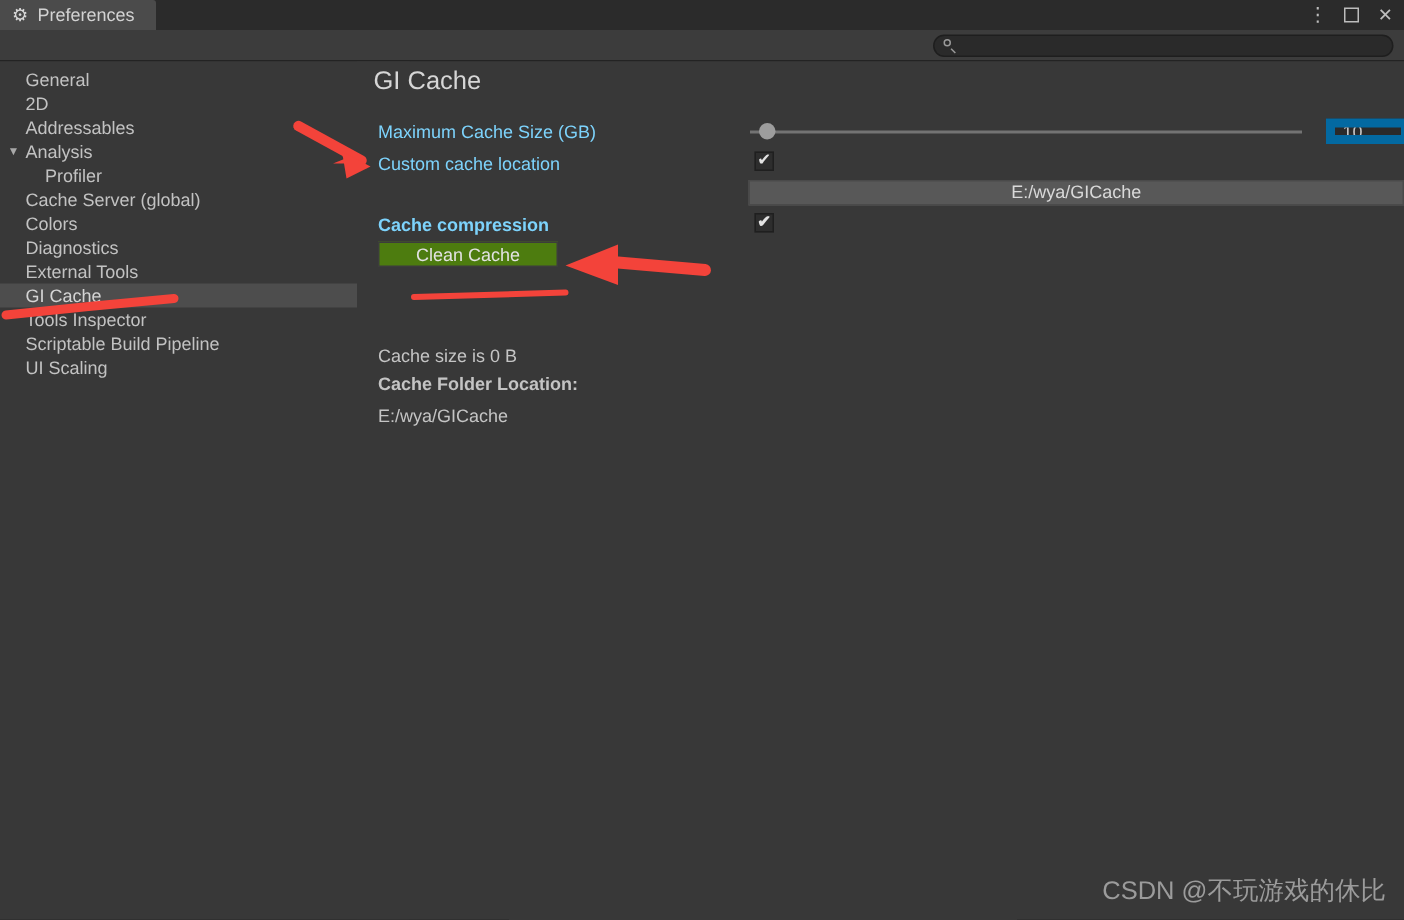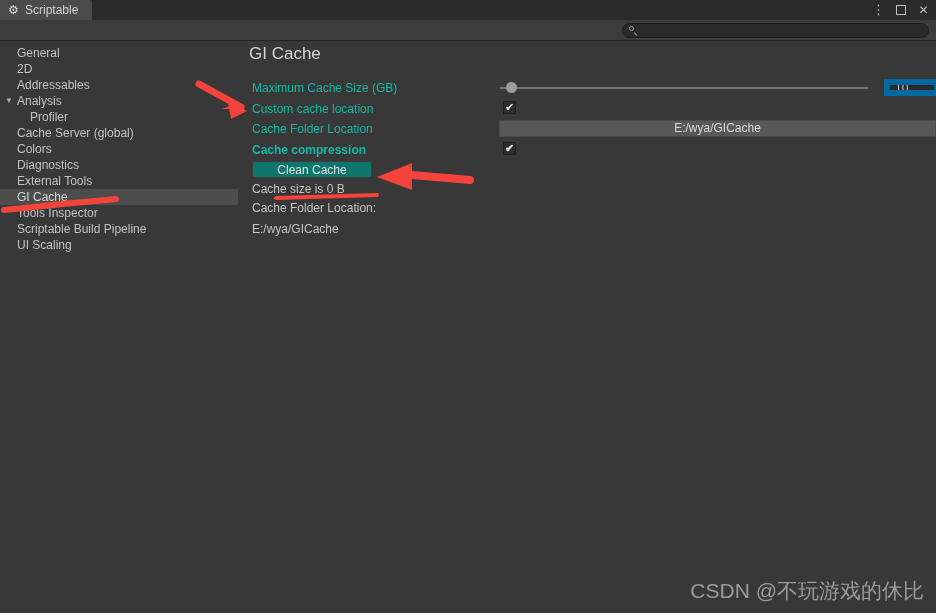--- a/index.html
+++ b/index.html
@@ -179,21 +179,21 @@
     left: 0;
     width: 698px;
     height: 20px;
   }
   .row-label {
     position: absolute;
     left: 14px; top: 0;
     height: 20px;
     line-height: 20px;
     font-size: 12px;
-    color: #14b8a6;
+    color: #7dd3fc;
     white-space: nowrap;
   }
 
   
   .slider-track {
     position: absolute;
     left: 262px; top: 9px;
     width: 368px; height: 2px;
     background: #737373;
   }
@@ -245,60 +245,61 @@
     font-size: 12px;
     line-height: 15px;
     text-align: center;
   }
 
   
   .clean-btn {
     position: absolute;
     left: 14px; top: 0;
     width: 120px; height: 17px;
-    background: #0f766e;
+    background: #4d7c0f;
     border: 1px solid #3c3c3c;
     box-sizing: border-box;
     color: #e2e2e2;
     font-size: 12px;
     line-height: 15px;
     text-align: center;
     font-family: "Liberation Sans", sans-serif;
   }
 
   .info-line {
     position: absolute;
     left: 14px;
     font-size: 12px;
     color: #c4c4c4;
     white-space: nowrap;
+    margin-top: 48px;
   }
 
   
   .anno {
     position: absolute;
     pointer-events: none;
   }
   .watermark {
     position: absolute;
     right: 12px; bottom: 8px;
-    font-size: 21px;
+    font-size: 17px;
     color: #9b9b9b;
     white-space: nowrap;
   }
 </style>
 </head>
 <body>
 
 <div id="app">
 
   <div class="titlebar">
     <div class="tab">
       <span class="gear-glyph">⚙</span>
-      <span>Scriptable</span>
+      <span>Preferences</span>
     </div>
     <div class="win-controls">
       <span class="win-btn kebab">⋮</span>
       <span class="win-btn maximize"></span>
       <span class="win-btn">✕</span>
     </div>
   </div>
 
   <div class="toolbar">
     <div class="search-box">
@@ -335,35 +336,34 @@
       </div>
       <input class="num-field" type="text" value="10" style="">
     </div>
 
     <div class="row" style="top:58px;">
       <div class="row-label">Custom cache location</div>
       <div class="checkbox">✔</div>
     </div>
 
     <div class="row" style="top:78px;">
-      <div class="row-label">Cache Folder Location</div>
       <div class="path-field">E:/wya/GICache</div>
     </div>
 
     <div class="row" style="top:99px;font-weight:bold;">
       <div class="row-label">Cache compression</div>
       <div class="checkbox">✔</div>
     </div>
 
     <div class="row" style="top:120px;">
       <button class="clean-btn">Clean Cache</button>
     </div>
 
     <div class="info-line" style="top:141px;">Cache size is 0 B</div>
-    <div class="info-line" style="top:160px;">Cache Folder Location:</div>
+    <div class="info-line" style="top:160px;font-weight:bold;">Cache Folder Location:</div>
     <div class="info-line" style="top:181px;">E:/wya/GICache</div>
   </div>
 
   <svg class="anno" width="936" height="613" viewBox="0 0 936 613" style="left:0;top:0;">
 
     <g>
       <path d="M199,84 L238,104 L228,104 L245,112 L231,114 L236,109 L222,109 L232,105 Z" fill="#f3433a"></path>
       <path d="M199,84 L241,107" stroke="#f3433a" stroke-width="7" stroke-linecap="round"></path>
       <path d="M247,111 L228,101 L231,119 Z" fill="#f3433a"></path>
     </g>

